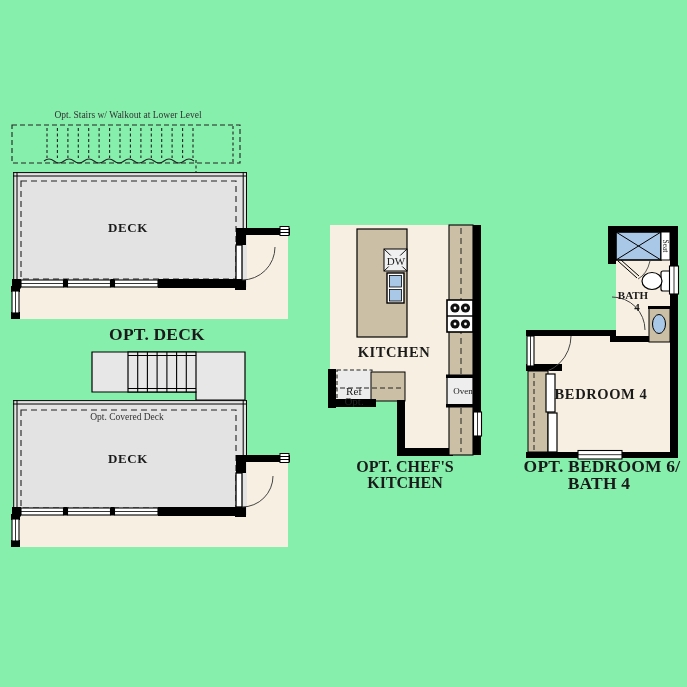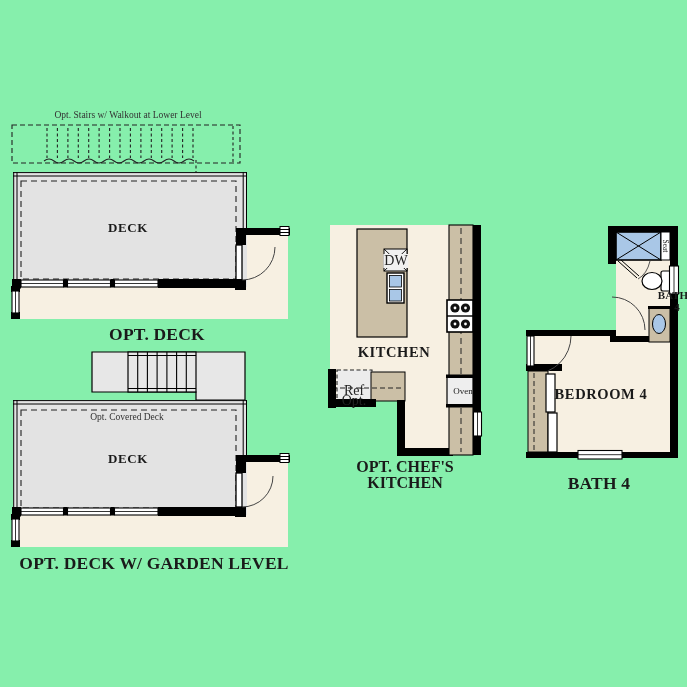--- a/index.html
+++ b/index.html
@@ -10,23 +10,23 @@
   #plan-svg{position:absolute;left:0;top:0;}
   .lbl{
     position:absolute;white-space:nowrap;color:#1a1a1a;
     transform:translate(-50%,-50%);text-align:center;line-height:1;
   }
   .note{font-size:9.5px;color:#333;font-weight:400;}
   .room{font-weight:700;font-size:13px;letter-spacing:0.6px;}
   .room-lg{font-weight:700;font-size:14.5px;letter-spacing:0.6px;}
   .caption{font-weight:700;font-size:17.5px;letter-spacing:0.2px;}
   .caption-md{font-weight:700;font-size:16px;}
-  .fixture{font-size:14px;color:#222;}
+  .fixture{font-size:11px;color:#222;}
   .fixture-sm{font-size:9px;color:#222;padding-left:8px;}
-  .bathlbl{font-weight:700;font-size:11px;margin-left:40px;}
+  .bathlbl{font-weight:700;font-size:11px;}
   .seat{font-size:7.5px;color:#222;transform:translate(-50%,-50%) rotate(90deg);}
   .dwlbl{background:#f0f0f0;padding:0 1px;}
 </style>
 </head>
 <body>
 
 <div id="canvas">
 
 <svg id="plan-svg" width="687" height="687" viewBox="0 0 687 687">
 
@@ -268,29 +268,29 @@
     </g>
   </g>
 </svg>
 
 <div class="lbl note" style="left:128px;top:116px;">Opt. Stairs w/ Walkout at Lower Level</div>
 <div class="lbl room" style="left:128px;top:227px;">DECK</div>
 <div class="lbl caption" style="left:157px;top:335px;">OPT. DECK</div>
 
 <div class="lbl note" style="left:127px;top:418px;">Opt. Covered Deck</div>
 <div class="lbl room" style="left:128px;top:458px;">DECK</div>
-<div class="lbl caption" style="left:154px;top:564px;">OPT. DECK W/ GARDEN LEVEL</div>
 
 <div class="lbl fixture dwlbl" style="left:396px;top:261px;">DW</div>
 <div class="lbl room-lg" style="left:394px;top:352px;">KITCHEN</div>
 <div class="lbl fixture" style="left:354px;top:401px;">Opt.</div>
 <div class="lbl fixture" style="left:354px;top:391px;">Ref</div>
 <div class="lbl fixture-sm" style="left:459px;top:391px;">Oven</div>
 <div class="lbl caption-md" style="left:405px;top:467px;">OPT. CHEF'S</div>
 <div class="lbl caption-md" style="left:405px;top:483px;">KITCHEN</div>
 
 <div class="lbl seat" style="left:665px;top:246px;">Seat</div>
 <div class="lbl bathlbl" style="left:633px;top:295px;">BATH</div>
 <div class="lbl bathlbl" style="left:637px;top:307px;">4</div>
 <div class="lbl room-lg" style="left:601px;top:394px;">BEDROOM 4</div>
+<div class="lbl caption" style="left:602px;top:467px;">OPT. BEDROOM 6/</div>
 <div class="lbl caption" style="left:599px;top:484px;">BATH 4</div>
 
 </div>
 
 </body></html>

